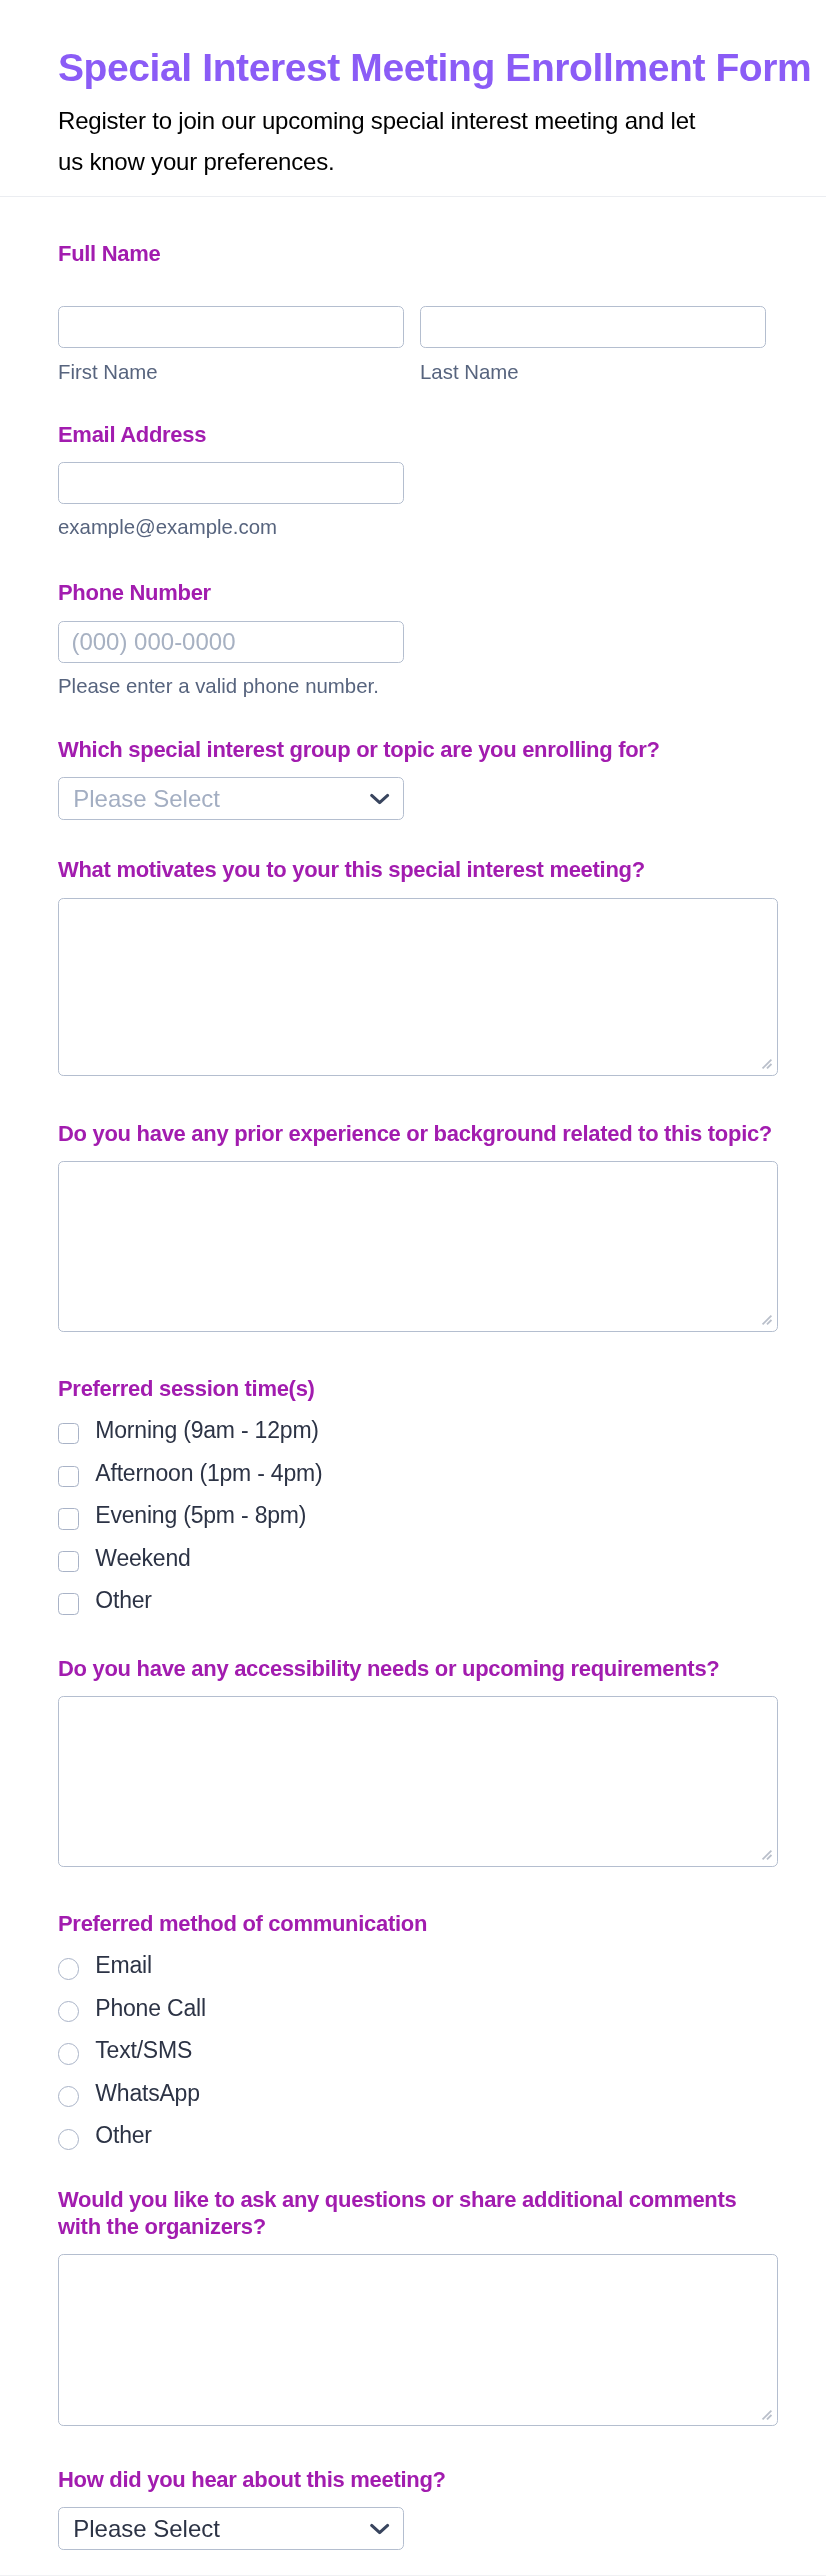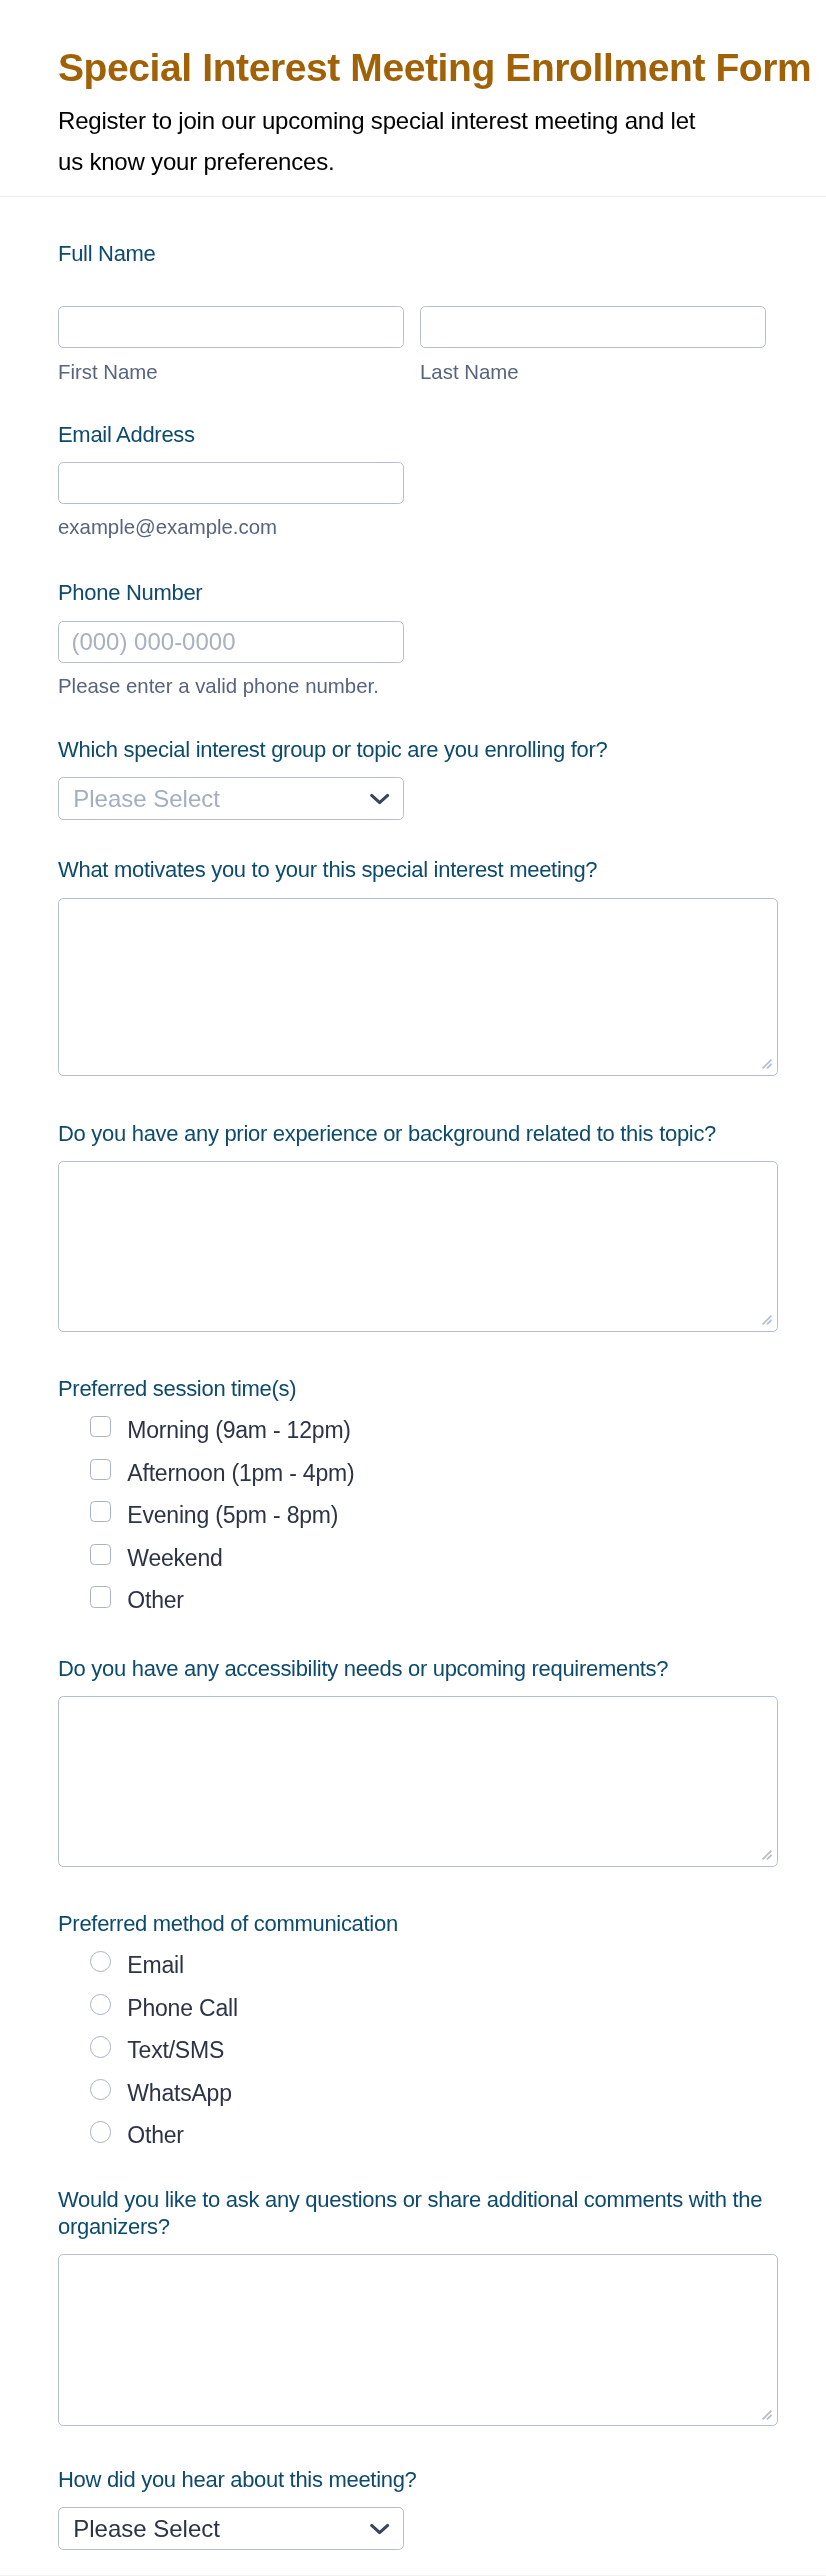--- a/index.html
+++ b/index.html
@@ -10,34 +10,34 @@
     margin: 0 auto;
     font-family: "Liberation Sans", sans-serif;
     color: #2c3345;
     background: #ffffff;
   }
   .card { width: 826px; min-height: 2576px; background: #fff; display: flex; flex-direction: column; }
 
   
   .form-header { padding: 46px 80px 14.2px 58px; }
   .form-title {
-    font-size: 39px; font-weight: bold; color: #a16207;
+    font-size: 39px; font-weight: bold; color: #8b5cf6;
     letter-spacing: -0.4px; line-height: 1.15; white-space: nowrap;
   }
   .form-subtitle {
     margin-top: 9px; font-size: 24px; color: #000000;
     line-height: 41px; max-width: 662px; letter-spacing: -0.2px;
   }
   .header-divider { border: none; border-top: 1.8px solid #ebedf1; width: 100%; }
 
   
   .form-body { padding: 0 49px 25px 58px; flex: 0 0 auto; }
   .field { }
   .field-label {
-    display: block; font-size: 22px; font-weight: 400; color: #0c4a6e;
+    display: block; font-size: 22px; font-weight: 700; color: #a21caf;
     letter-spacing: -0.3px; line-height: 27px; margin-bottom: 14.2px; max-width: 720px;
   }
   .sub-label { font-size: 20.4px; color: #57647e; line-height: 25px; margin-top: 11.6px; }
 
   .text-input {
     display: block; width: 346px; height: 42px;
     border: 1.8px solid #b4becf; border-radius: 5.3px; background: #fff;
     font-family: "Liberation Sans", sans-serif; font-size: 24px; color: #000000;
     padding: 0 12.4px; outline: none;
   }
@@ -61,21 +61,21 @@
   .textarea-wrap { position: relative; width: 720px; }
   .big-textarea {
     display: block; width: 720px; height: 174px;
     border: 1.8px solid #b4becf; border-radius: 5.3px; background: #fff;
     font-family: "Liberation Sans", sans-serif; font-size: 24px; color: #2c3345;
     padding: 9px 12.4px; outline: none; resize: none;
   }
   .resize-handle { position: absolute; right: 6.2px; bottom: 6.2px; pointer-events: none; }
 
   
-  .opt-row { display: flex; align-items: flex-start; margin-bottom: 14.2px; cursor: pointer; margin-left: 32px; }
+  .opt-row { display: flex; align-items: flex-end; margin-bottom: 14.2px; cursor: pointer; }
   .opt-row:last-child { margin-bottom: 0; }
   .opt-box {
     appearance: none; -webkit-appearance: none;
     width: 21.3px; height: 21.3px; border: 1.8px solid #a9b3c7; background: #fff;
     margin: 0 16px 0 0; flex: 0 0 auto; cursor: pointer;
   }
   .opt-box.square { border-radius: 4.4px; }
   .opt-box.round { border-radius: 50%; }
   .opt-text { font-size: 23px; color: #2c3345; letter-spacing: -0.2px; line-height: 28.4px; }
 

